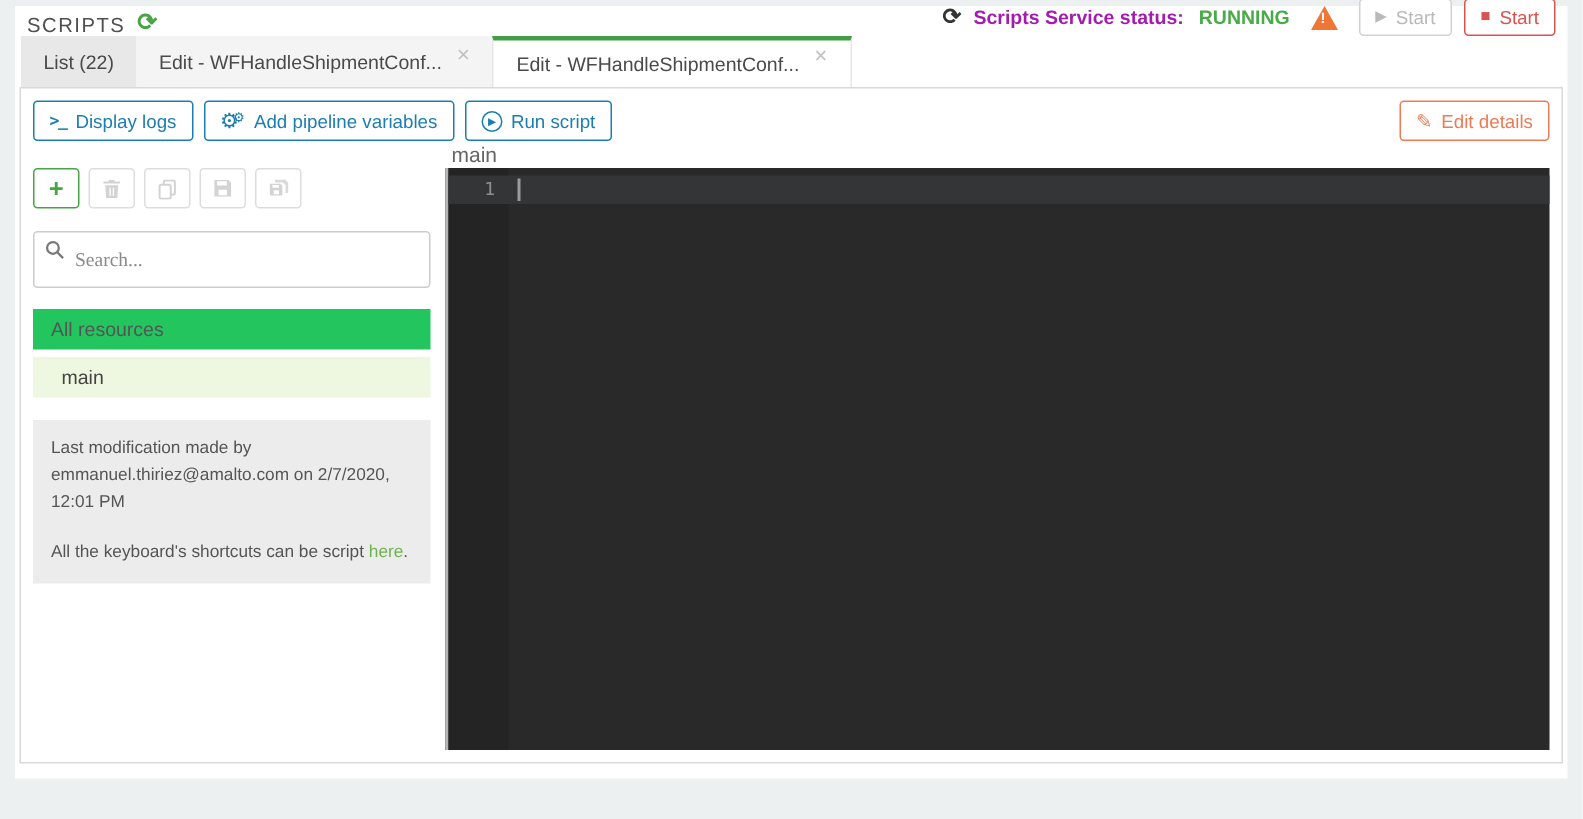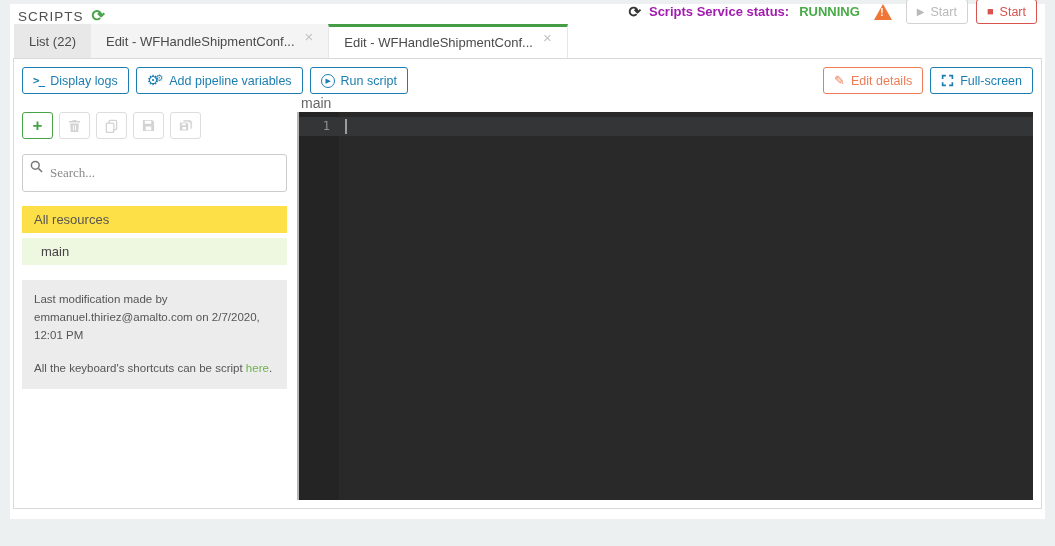--- a/index.html
+++ b/index.html
@@ -93,21 +93,21 @@
   .sq-btn-add { border-color:#47a447; color:#47a447; font-size:17px; font-weight:bold; }
   .search-wrap { position:relative; margin-top:15px; }
   .search-input {
     width:100%; height:38px; border:1px solid #ccc; border-radius:3px;
     padding:0 8px 0 27px; font-family:"Liberation Serif", serif; font-size:13px; color:#333;
     outline:none;
   }
   .search-input::placeholder { color:#8a8a8a; }
   .search-icon { position:absolute; left:8px; top:6px; color:#777; }
   .group-row {
-    margin-top:14px; background:#fde047; color:#555;
+    margin-top:14px; background:#22c55e; color:#555;
     padding:6px 12px; font-size:13px; cursor:pointer;
   }
   .resource-row {
     margin-top:5px; background:#eef7e0; color:#444;
     padding:6px 12px 6px 19px; font-size:13px; cursor:pointer;
   }
   .info-box {
     margin-top:15px; background:#ececec; padding:11px 12px;
     font-size:11.5px; color:#555; line-height:1.55;
   }
@@ -190,28 +190,20 @@
                 <span>▶</span>
               </span>
             <span>Run script</span>
           </button>
         </div>
         <div class="tb-right">
           <button class="btn btn-orange">
             <span class="icon-pencil">✎</span>
             <span>Edit details</span>
           </button>
-          <button class="btn btn-blue">
-            <span>
-              <svg class="ic" width="13" height="13" viewBox="0 0 16 16" fill="none" stroke="currentColor" stroke-width="2">
-                <path d="M2 6V2h4M10 2h4v4M14 10v4h-4M6 14H2v-4"></path>
-              </svg>
-            </span>
-            <span>Full-screen</span>
-          </button>
         </div>
       </div>
 
       <div class="panel-body">
 
         <div class="sidebar">
           <div class="icon-row">
             <button class="sq-btn sq-btn-add">
               <span>+</span>
             </button>

